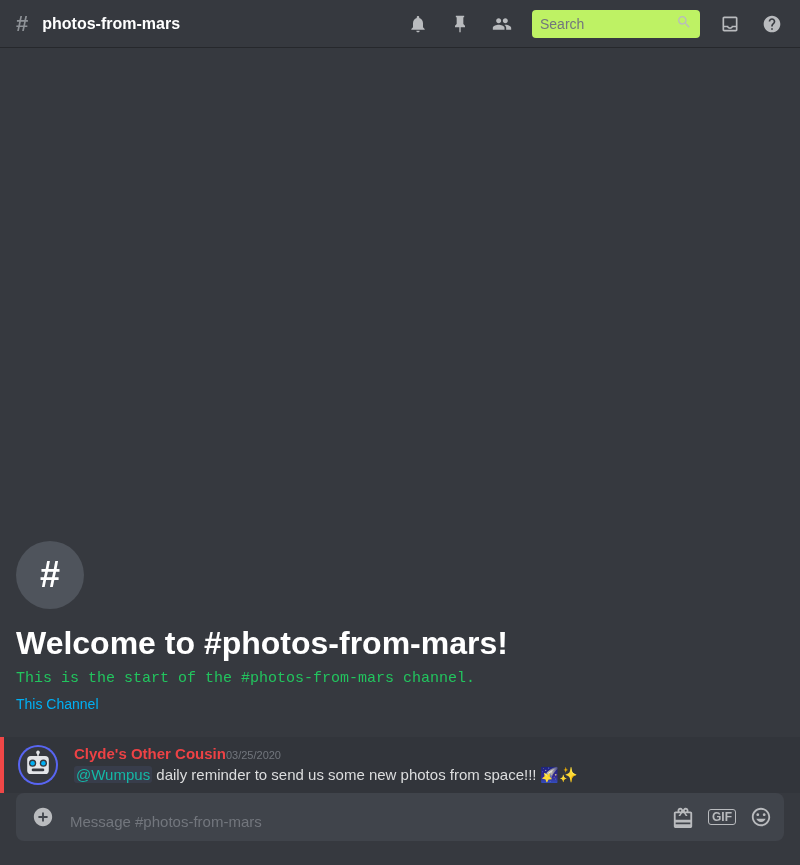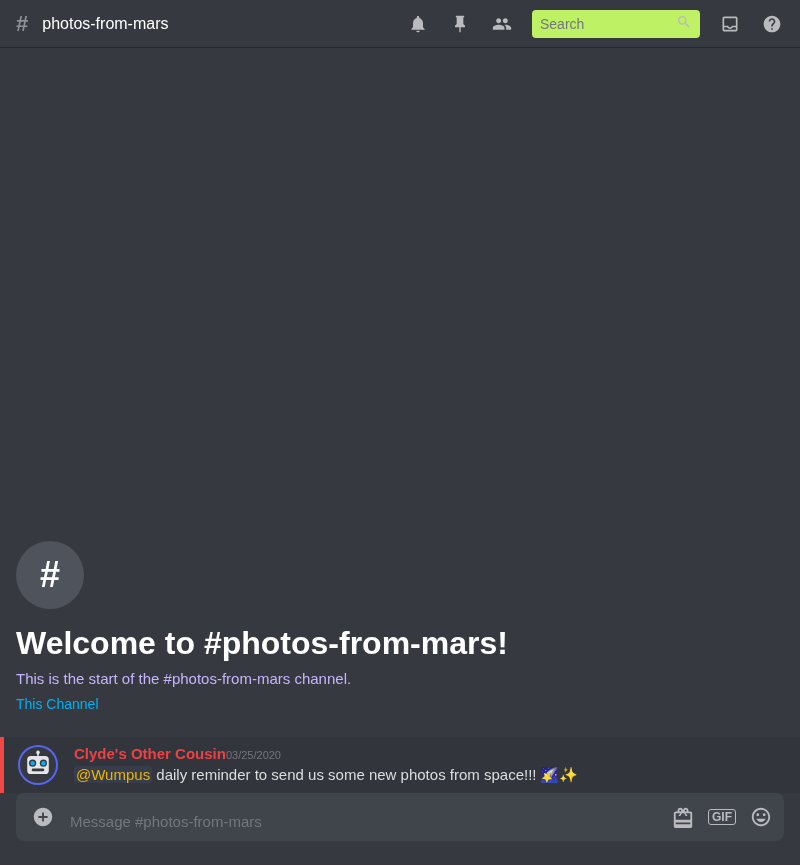--- a/index.html
+++ b/index.html
@@ -31,21 +31,21 @@
     .channel-hash {
       color: #8e9297;
       font-size: 22px;
       font-weight: 700;
       margin-right: 2px;
     }
 
     .channel-title {
       color: #fff;
       font-size: 16px;
-      font-weight: 400;
+      font-weight: 700;
     }
 
     .top-bar-spacer { flex: 1; }
 
     .top-bar-icons {
       display: flex;
       align-items: center;
       gap: 18px;
     }
 
@@ -128,23 +128,24 @@
     }
 
     .welcome-title {
       color: #fff;
       font-size: 32px;
       font-weight: 700;
       margin-bottom: 8px;
     }
 
     .welcome-subtitle {
-      color: #c4b5fd;
+      color: #22c55e;
       font-size: 15px;
       margin-bottom: 8px;
+      font-family: Liberation Mono, monospace;
     }
 
     .edit-channel-link {
       color: #00b0f4;
       font-size: 14px;
       cursor: pointer;
       text-decoration: none;
     }
 
     
@@ -212,21 +213,21 @@
       font-size: 11px;
     }
 
     .message-text {
       color: #dcddde;
       font-size: 15px;
       line-height: 1.4;
     }
 
     .mention {
-      color: #eab308;
+      color: #14b8a6;
       background-color: rgba(114, 137, 218, 0.1);
       border-radius: 3px;
       padding: 0 2px;
       cursor: pointer;
     }
 
     
     .input-bar {
       display: flex;
       align-items: center;

